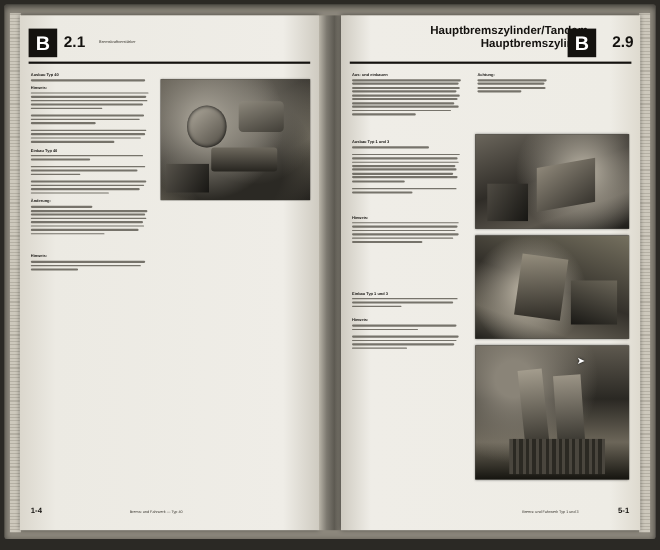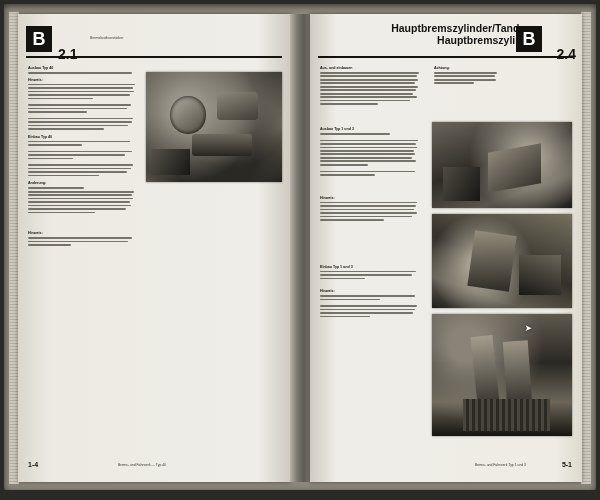--- a/index.html
+++ b/index.html
@@ -30,21 +30,21 @@
   .gutter{position:absolute;left:286px;top:10px;width:28px;height:468px;
     background:linear-gradient(90deg,#b9b4a8 0%,#7d7970 25%,#5d5a52 50%,#858076 75%,#bdb8ac 100%);}
 
   
   .edge{position:absolute;top:8px;height:472px;width:10px;
     background:repeating-linear-gradient(0deg,#cdc8bc 0 2px,#b5b0a4 2px 3px);}
   .edge.l{left:5px;}
   .edge.r{right:5px;}
   .letterbox{position:absolute;width:26px;height:26px;background:#14120f;color:#fff;
      font-size:18px;font-weight:bold;display:flex;align-items:center;justify-content:center;}
-  .secnum{position:absolute;font-size:14px;font-weight:bold;color:#14120f;margin-top:16px;}
+  .secnum{position:absolute;font-size:14px;font-weight:bold;color:#14120f;}
   .chaptitle{position:absolute;text-align:right;font-size:10.5px;font-weight:bold;color:#14120f;line-height:12px;}
   .rule{position:absolute;height:2px;background:#14120f;}
   .subtitle{position:absolute;font-size:3.6px;color:#3a3730;}
 
   
   .col{position:absolute;}
   .lbl{font-size:3.6px;font-weight:bold;color:#14120f;margin-bottom:2px;display:block;}
   .para{margin:0 0 5px 0;}
   .ln{height:1.6px;background:#5c584f;margin:1.9px 0;border-radius:1px;opacity:.82;}
 
@@ -151,21 +151,21 @@
 
     <div class="gutter"></div>
 
     <div class="page right">
 
       <div class="chaptitle" style="right:44px;top:8px;width:200px;">
         <div>Hauptbremszylinder/Tandem-</div>
         <div>Hauptbremszylinder</div>
       </div>
       <div class="letterbox" style="right:40px;top:12px;">B</div>
-      <div class="secnum" style="right:6px;top:16px;">2.4</div>
+      <div class="secnum" style="right:6px;top:16px;">2.9</div>
       <div class="rule" style="left:8px;top:42px;width:256px;"></div>
 
       <div class="col" style="left:10px;top:52px;width:100px;">
         <span class="lbl">Aus- und einbauen</span>
         <div class="para">
           <div class="ln" style="width:99%"></div>
             <div class="ln" style="width:97%"></div>
           <div class="ln" style="width:98%"></div>
             <div class="ln" style="width:95%"></div>
           <div class="ln" style="width:98%"></div>

